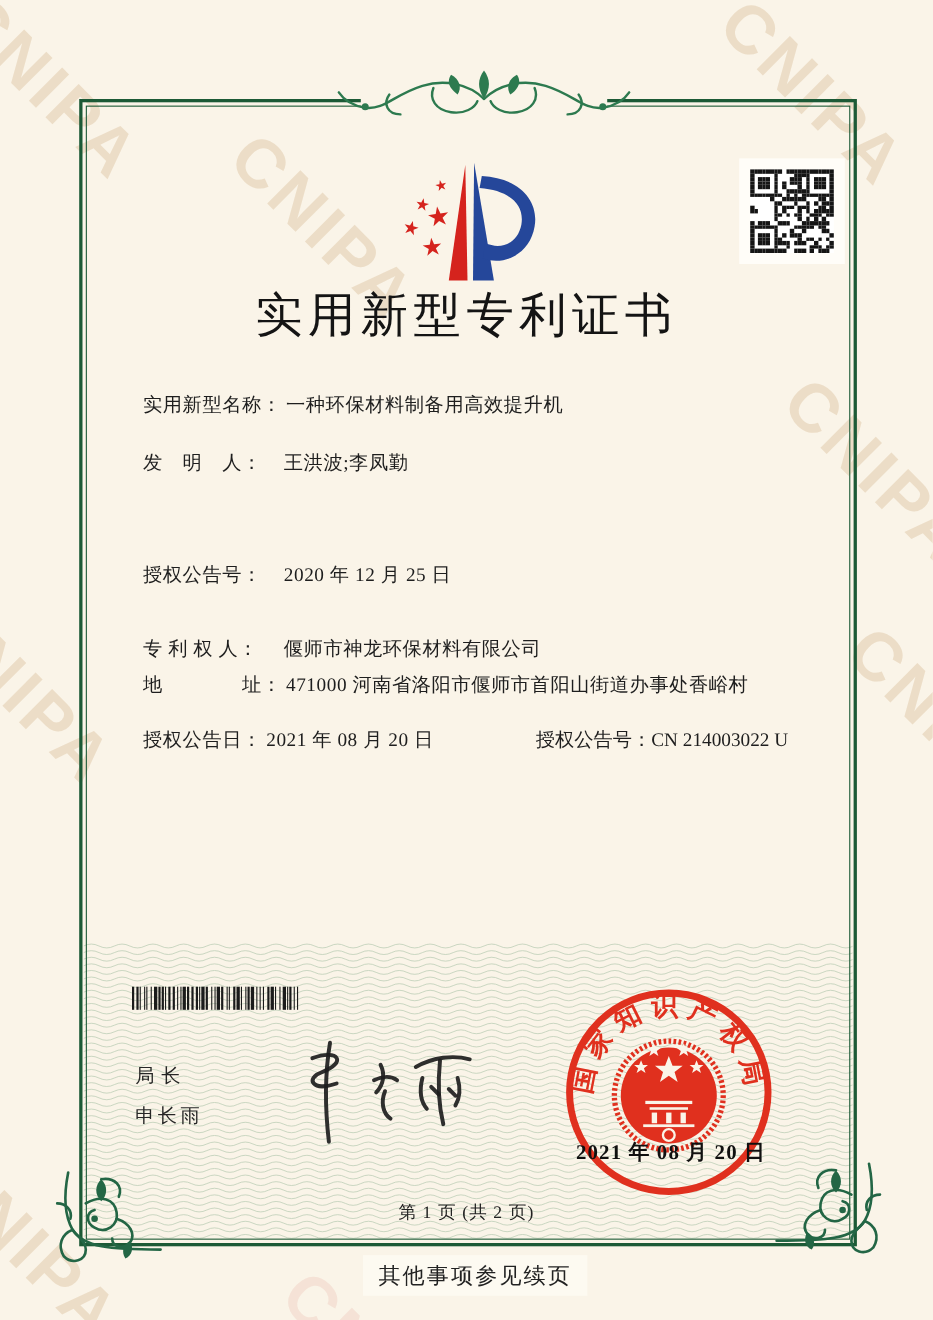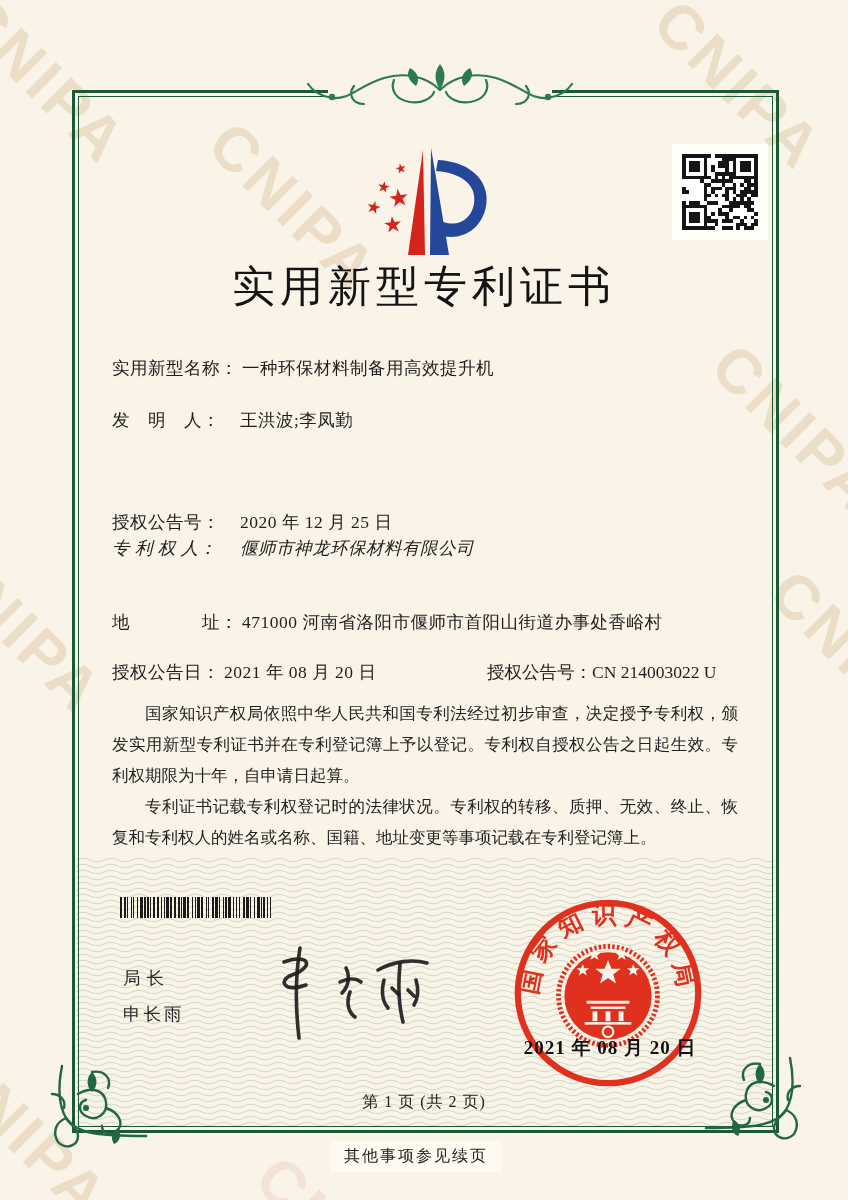--- a/index.html
+++ b/index.html
@@ -36,21 +36,21 @@
           display:flex;align-items:center;justify-content:center;}
   .qr{width:76px;height:76px;display:grid;grid-template-columns:repeat(21,1fr);grid-template-rows:repeat(21,1fr);background:#fff;}
   .qr div{width:100%;height:100%;}
   .qr .b{background:#151515;}
 
   .title{position:absolute;left:0;top:258px;width:100%;text-align:center;
          font-size:43px;font-weight:normal;letter-spacing:5px;color:#141414;}
 
   
   .field-row{position:absolute;left:112px;font-size:17.5px;white-space:nowrap;color:#1e1e1e;}
-  .f-label{display:inline-block;min-width:124px;letter-spacing:0.5px;}
+  .f-label{display:inline-block;min-width:124px;letter-spacing:0.5px;margin-left:18px;}
   .f-value{margin-left:4px;letter-spacing:0.5px;}
   .grant2{position:absolute;left:375px;top:0;}
 
   
   .body-text{position:absolute;left:112px;top:698px;width:626px;
              font-size:16.5px;line-height:1.88;text-align:justify;color:#222;}
   .body-text p{margin:0;text-indent:2em;}
 
   
   .barcode{position:absolute;left:120px;top:897px;height:21px;display:flex;align-items:stretch;}
@@ -63,21 +63,21 @@
   .signature path{fill:none;stroke:#1d1d1d;stroke-width:3.6;stroke-linecap:round;stroke-linejoin:round;opacity:.92;}
 
   .seal{position:absolute;left:511px;top:896px;width:194px;height:194px;}
   .seal-date{position:absolute;left:515px;top:1035px;width:190px;text-align:center;
              font-size:19px;font-weight:bold;color:#101010;letter-spacing:1px;}
 
   .page-info{position:absolute;left:0;top:1092px;width:100%;text-align:center;
              font-size:16px;letter-spacing:1px;color:#222;}
 
   .footer-note{position:absolute;left:330px;top:1141px;background:#fdfaf1;
-               padding:5px 14px;font-size:16px;letter-spacing:2px;color:#222;}
+               padding:5px 14px;font-size:20px;letter-spacing:2px;color:#222;}
 </style>
 </head>
 <body>
 
 <div class="page">
 
   <div class="wm" style="left:-6px;top:-20px;">CNIPA</div>
   <div class="wm" style="left:245px;top:108px;">CNIPA</div>
   <div class="wm" style="left:690px;top:-14px;">CNIPA</div>
   <div class="wm" style="left:748px;top:330px;">CNIPA</div>
@@ -650,37 +650,33 @@
 
   <div class="field-row" style="top:356px;">
     <span class="f-label">实用新型名称：</span><span class="f-value">一种环保材料制备用高效提升机</span>
   </div>
   <div class="field-row" style="top:408px;">
     <span class="f-label">发　明　人：</span><span class="f-value">王洪波;李凤勤</span>
   </div>
   <div class="field-row" style="top:510px;">
     <span class="f-label">授权公告号：</span><span class="f-value">2020 年 12 月 25 日</span>
   </div>
-  <div class="field-row" style="top:536px;font-style:italic;">
+  <div class="field-row" style="top:577px;">
     <span class="f-label">专 利 权 人：</span><span class="f-value">偃师市神龙环保材料有限公司</span>
   </div>
   <div class="field-row" style="top:610px;">
     <span class="f-label">地　　　　址：</span><span class="f-value">471000 河南省洛阳市偃师市首阳山街道办事处香峪村</span>
   </div>
   <div class="field-row" style="top:660px;width:626px;">
     <span class="f-label" style="min-width:0;">授权公告日：</span><span class="f-value">2021 年 08 月 20 日</span>
     <span class="grant2">
       <span>授权公告号：</span><span>CN 214003022 U</span>
     </span>
   </div>
 
-  <div class="body-text">
-    <p>国家知识产权局依照中华人民共和国专利法经过初步审查，决定授予专利权，颁发实用新型专利证书并在专利登记簿上予以登记。专利权自授权公告之日起生效。专利权期限为十年，自申请日起算。</p>
-    <p>专利证书记载专利权登记时的法律状况。专利权的转移、质押、无效、终止、恢复和专利权人的姓名或名称、国籍、地址变更等事项记载在专利登记簿上。</p>
-  </div>
 
   <div class="barcode" id="barcode">
       <div style="width: 2.4px; background: rgb(27, 27, 27);"></div>
       <div style="width: 1.2px; background: transparent;"></div>
       <div style="width: 2.4px; background: rgb(27, 27, 27);"></div>
       <div style="width: 1.2px; background: transparent;"></div>
       <div style="width: 1.2px; background: rgb(27, 27, 27);"></div>
       <div style="width: 2.4px; background: transparent;"></div>
       <div style="width: 1.2px; background: rgb(27, 27, 27);"></div>
       <div style="width: 1.2px; background: transparent;"></div>

